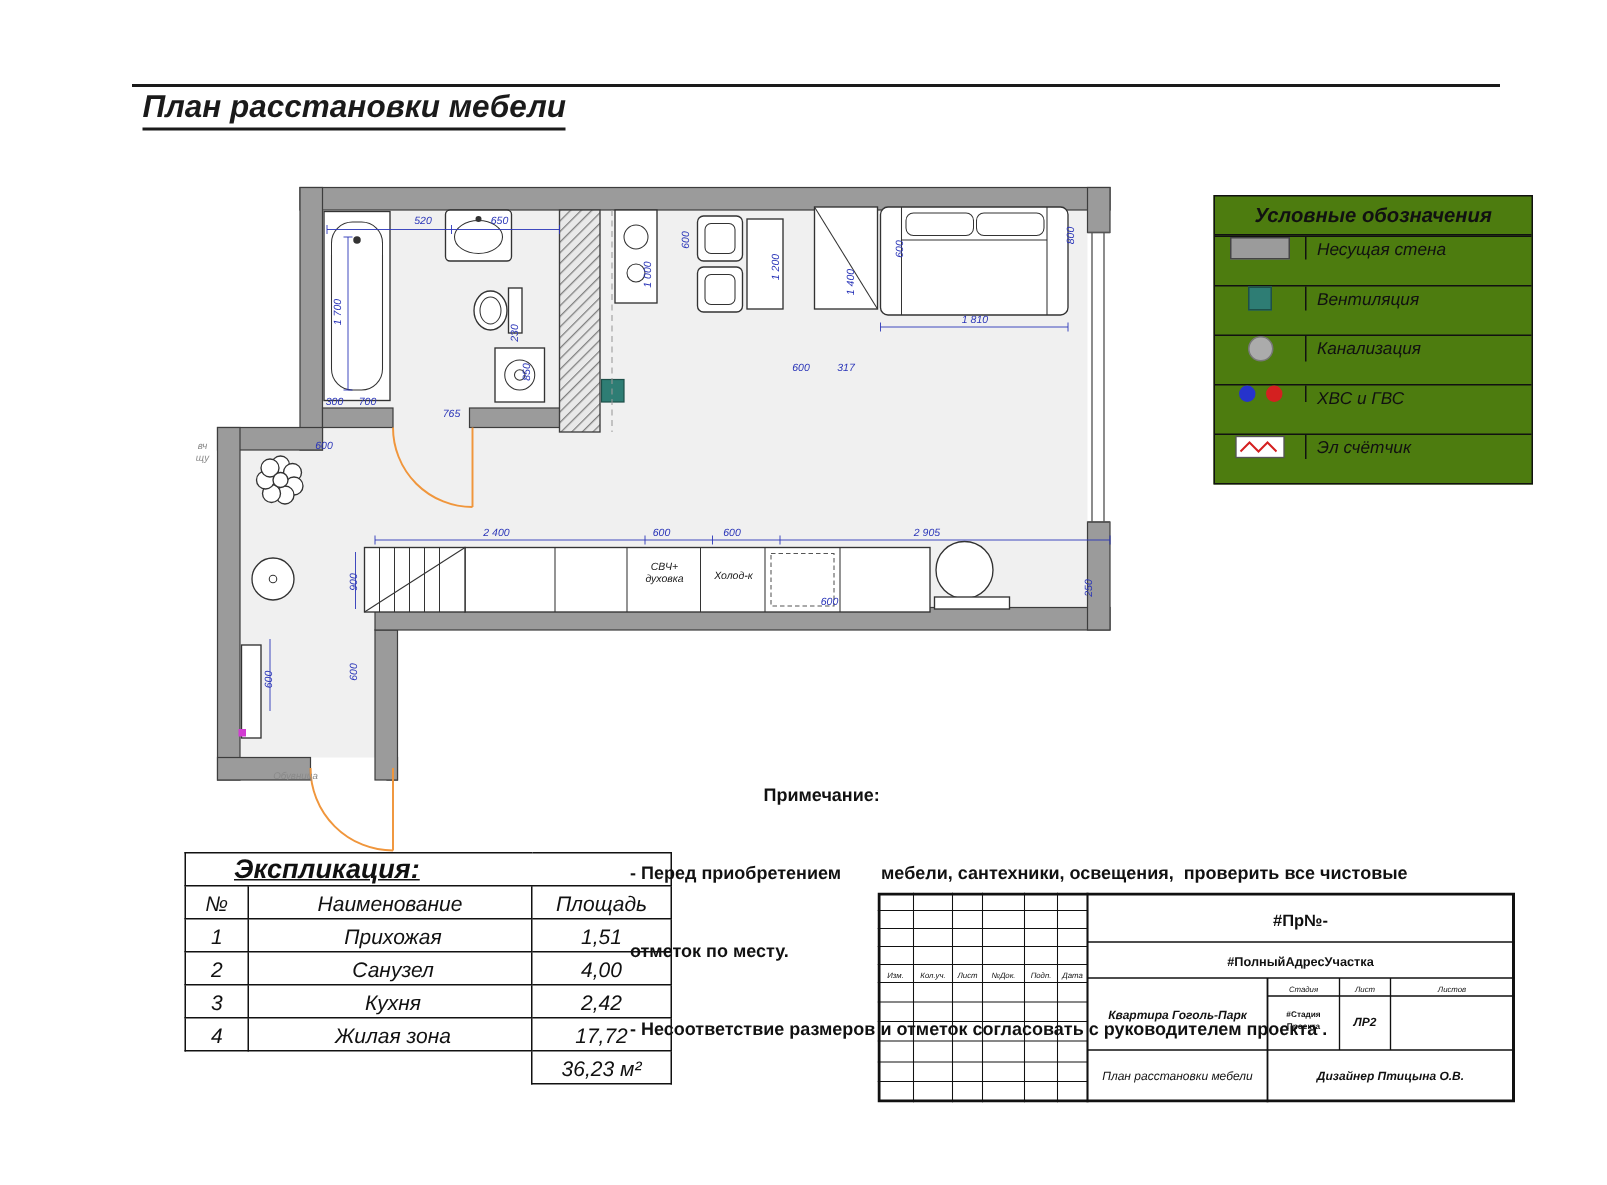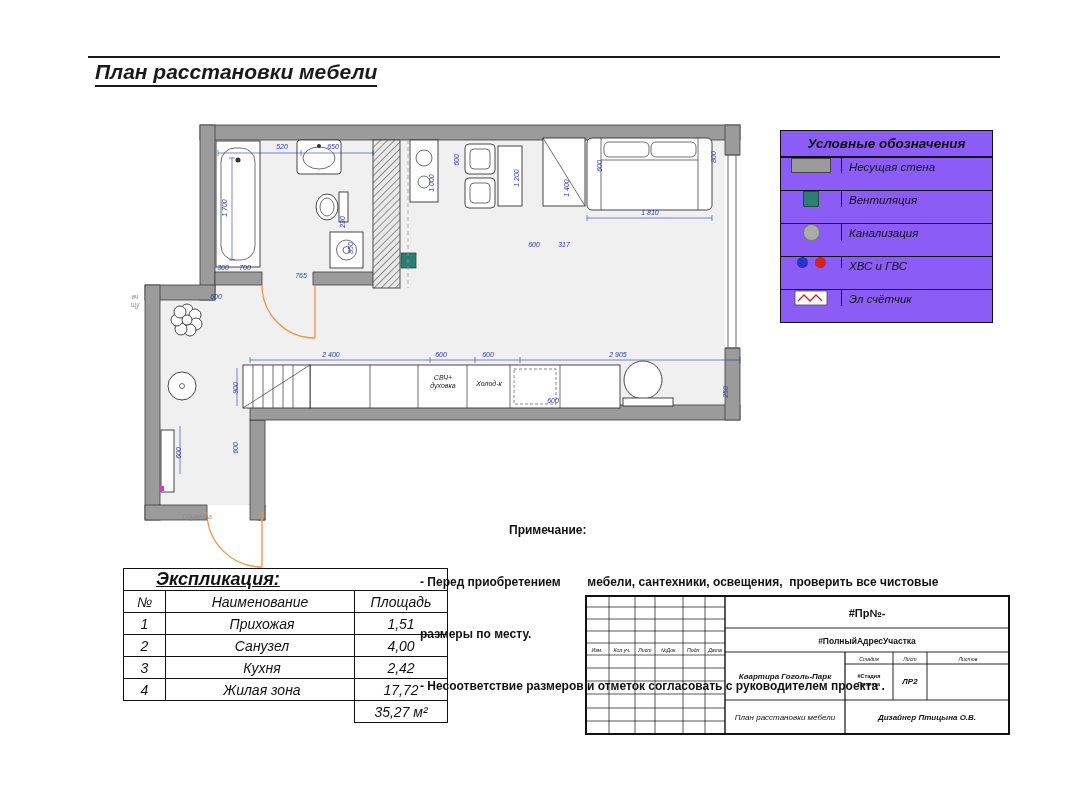--- a/index.html
+++ b/index.html
@@ -18,21 +18,21 @@
   #plan-svg .dim{font-size:7px;fill:#2a35b8}
   #plan-svg .flabel{font-size:7px;fill:#1a1a1a}
   #plan-svg .anno{font-size:6.5px;fill:#8a8a8a}
   .wall{fill:#9b9b9b;stroke:#3d3d3d;stroke-width:.8}
   .furn{fill:#ffffff;stroke:#333;stroke-width:.9}
   .thin{fill:none;stroke:#333;stroke-width:.7}
   .dimline{stroke:#2a35b8;stroke-width:.6;fill:none}
   .doorarc{stroke:#f0963c;stroke-width:1.3;fill:none}
 
   
-  .legend{position:absolute;left:780px;top:130px;width:211px;border:1.4px solid #111;background:#8b5cf6}
+  .legend{position:absolute;left:809px;top:130px;width:211px;border:1.4px solid #111;background:#4d7c0f}
   .leg-title{border-bottom:1.4px solid #111;font-weight:bold;font-style:italic;font-size:13.5px;
              text-align:center;padding:5px 4px}
   .leg-row{display:flex;align-items:flex-start;min-height:32px;border-top:1.4px solid #111}
   .leg-row:first-of-type{border-top:none}
   .leg-sym{width:60px;display:flex;justify-content:center;align-items:center;border-right:1.4px solid #111}
   .leg-lab{flex:1;display:flex;align-items:center;padding:3px 7px;font-style:italic;font-size:11.5px}
   .sw-wall{width:38px;height:13px;background:#9b9b9b;border:1px solid #444}
   .sw-hatch{width:38px;height:13px;border:1px solid #555;
             background:repeating-linear-gradient(45deg,#9a9a9a 0 2px,#f0f0f0 2px 6px)}
   .sw-vent{width:14px;height:14px;background:#2e7d74;border:1px solid #1d4f49}
@@ -296,21 +296,21 @@
           <polyline points="4,11 10,5 16,11 22,5 28,11" fill="none" stroke="#d42020" stroke-width="1.3"></polyline>
         </svg>
       </div>
       <div class="leg-lab">Эл счётчик</div>
     </div>
   </div>
 
   <div class="note">
     <div class="note-title">Примечание:</div>
     <div>- Перед приобретением        мебели, сантехники, освещения,  проверить все чистовые</div>
-    <div>размеры по месту.</div>
+    <div>отметок по месту.</div>
     <div>- Несоответствие размеров и отметок согласовать с руководителем проекта .</div>
   </div>
 
   <div class="explication">
     <table>
       <tbody>
           <tr>
             <td class="exp-title" colspan="3">Экспликация:</td>
           </tr>
       <tr>
@@ -334,21 +334,21 @@
         <td>2,42</td>
       </tr>
       <tr>
         <td>4</td>
         <td class="exp-name">Жилая зона</td>
         <td>17,72</td>
       </tr>
       <tr>
         <td class="noborder"></td>
             <td class="noborder"></td>
-        <td>35,27 м²</td>
+        <td>36,23 м²</td>
       </tr>
     </tbody>
       </table>
   </div>
 
   <svg id="titleblock-svg" width="425" height="140" viewBox="0 0 425 140">
     <rect x="1" y="1" width="423" height="138" stroke-width="2"></rect>
 
     <g stroke-width="0.7">
       <line x1="24" y1="0" x2="24" y2="140"></line>

